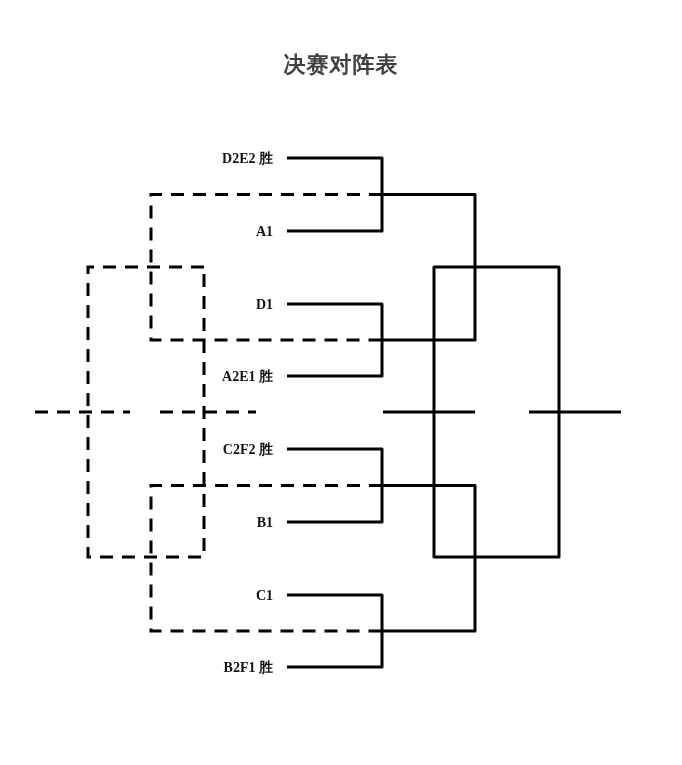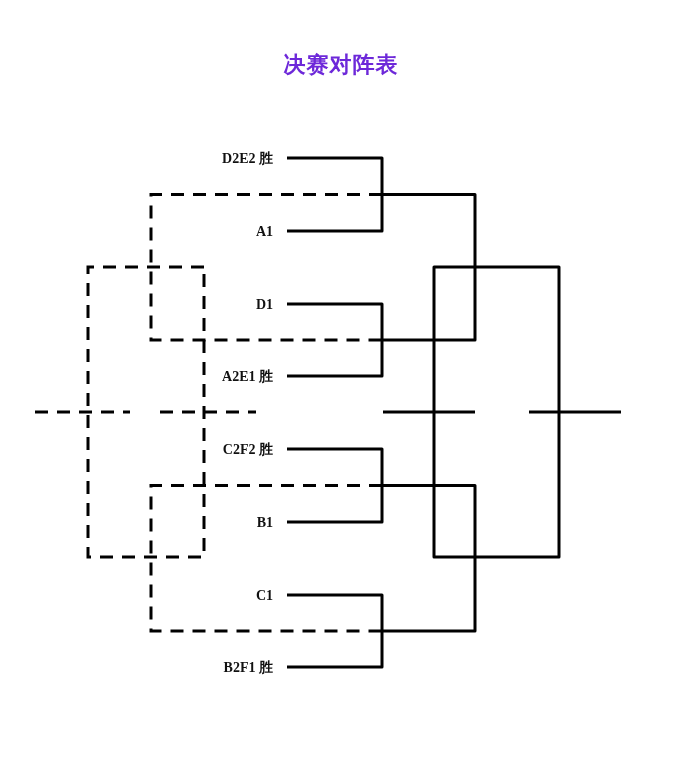--- a/index.html
+++ b/index.html
@@ -1,20 +1,20 @@
 <!DOCTYPE html>
 <html><head>
   <meta charset="utf-8">
   <style>
     html, body { margin: 0; padding: 0; background: #ffffff; }
     body { width: 682px; height: 765px; position: relative; overflow: hidden; }
     #title {
       position: absolute; left: 0; top: 50px; width: 682px; text-align: center;
       font-family: "DejaVu Serif", "Liberation Serif", serif; font-size: 22px; font-weight: bold;
-      color: #6d28d9; letter-spacing: 1px;
+      color: #404040; letter-spacing: 1px;
     }
     svg#bracket { position: absolute; left: 0; top: 0; }
     .lbl { font-family: "Liberation Serif", "DejaVu Serif", serif; font-size: 14px; font-weight: bold; fill: #111111; }
     .solid { stroke: #000000; stroke-width: 3; fill: none; stroke-linecap: butt; stroke-linejoin: round; }
     .dash { stroke: #000000; stroke-width: 3; fill: none; stroke-dasharray: 13 9; stroke-linecap: butt; }
   </style>
 </head>
 <body>
 
 <div id="title">决赛对阵表</div>

